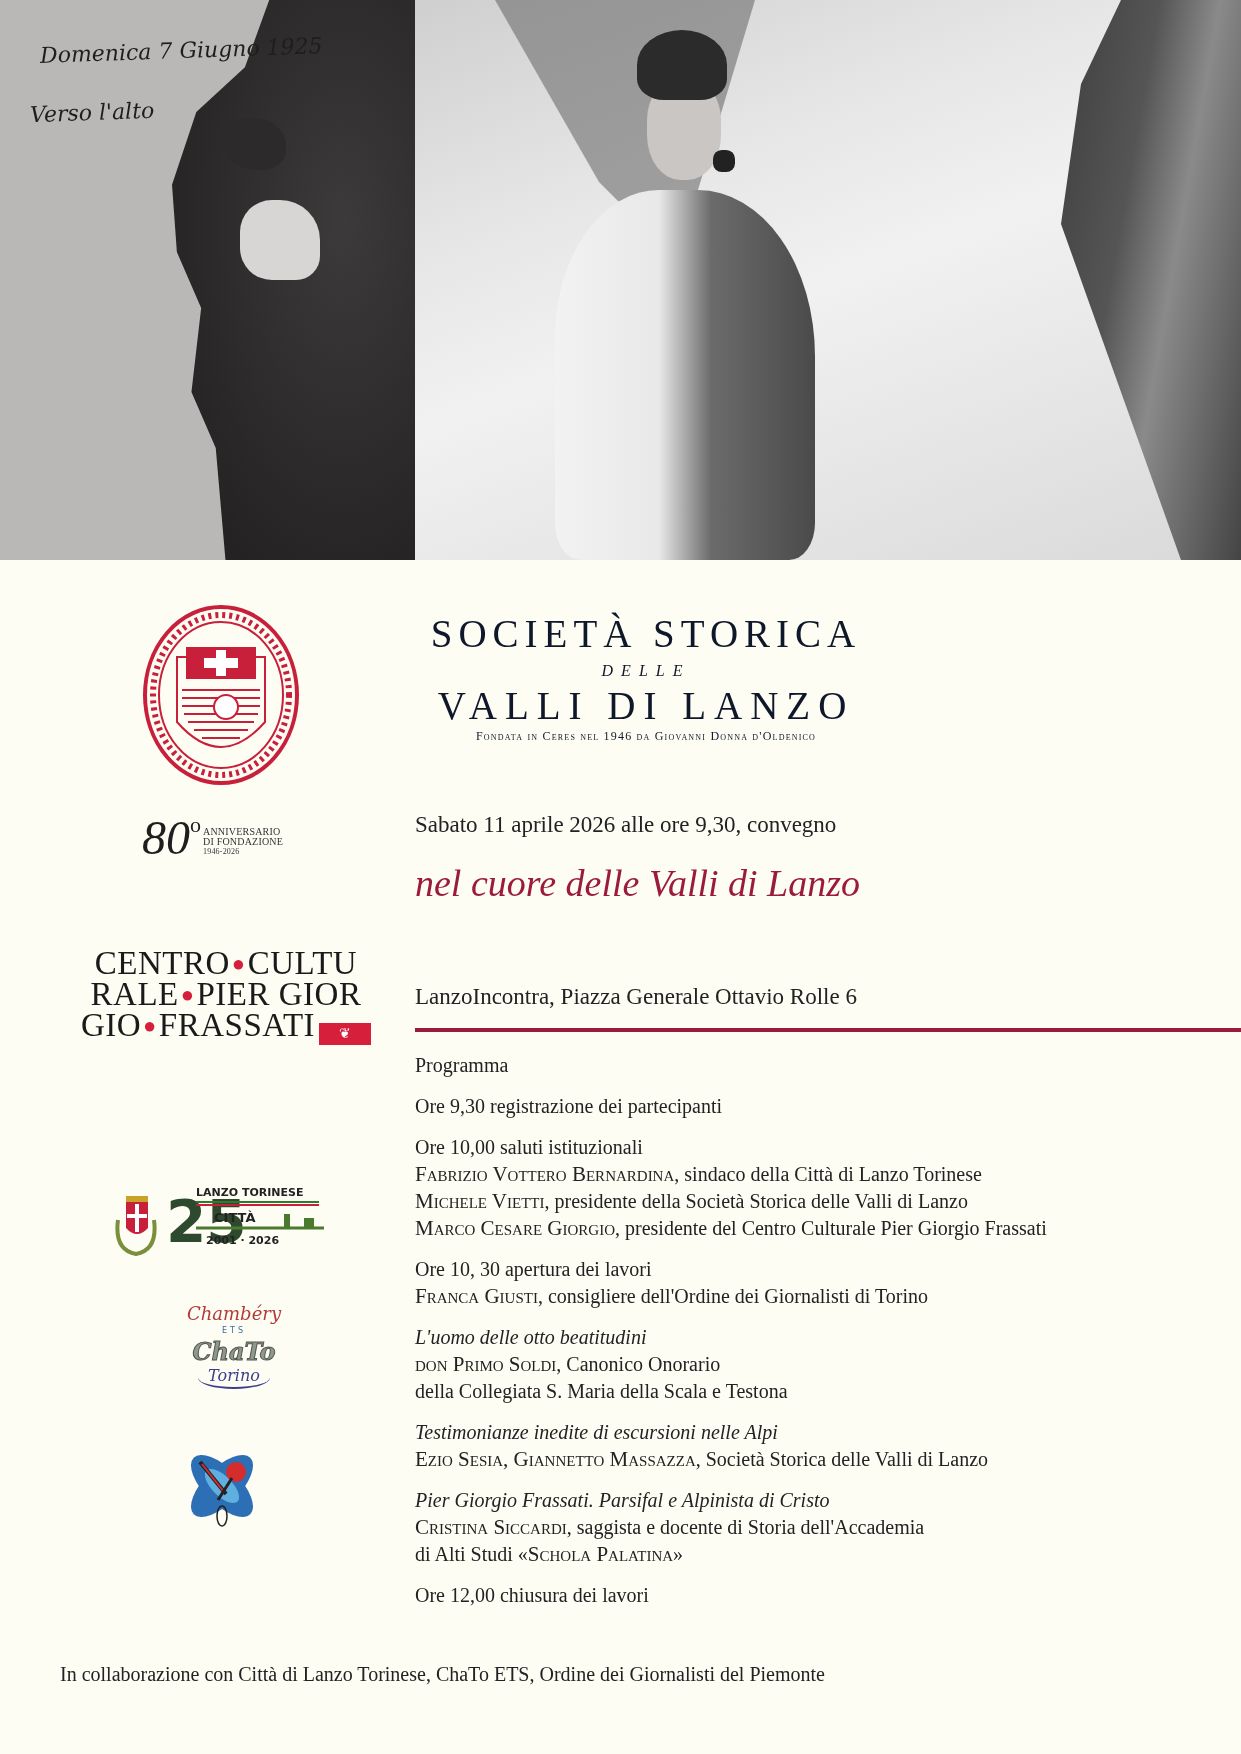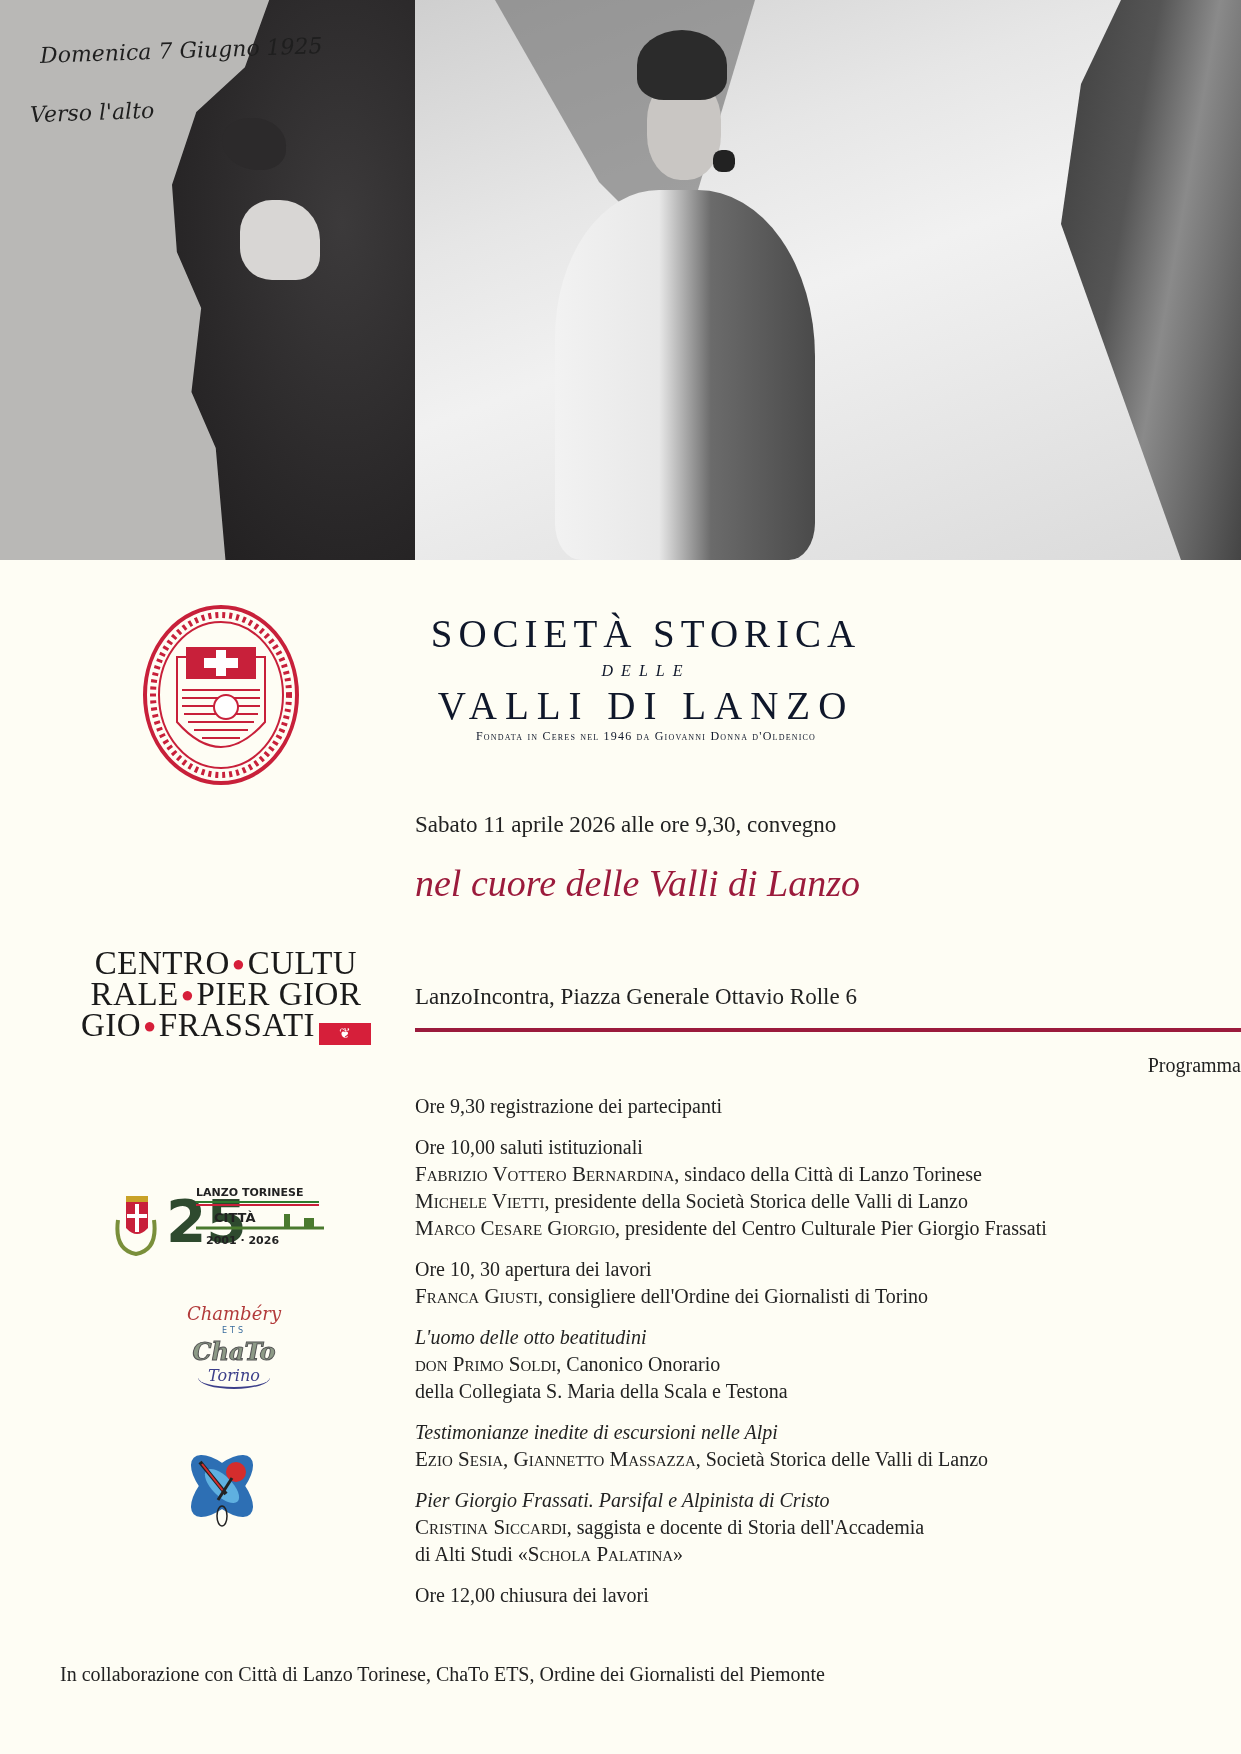--- a/index.html
+++ b/index.html
@@ -122,21 +122,21 @@
 
   .date-line { position: absolute; left: 0; top: 252px; font-size: 23px; white-space: nowrap; }
   .title {
     position: absolute; left: 0; top: 300px; font-style: italic; color: #9b1b3c;
     font-size: 38px; line-height: 46px; white-space: nowrap;
   }
   .venue { position: absolute; left: 0; top: 424px; font-size: 23px; white-space: nowrap; }
   .rule { position: absolute; left: 0; top: 468px; width: 826px; height: 4px; background: #9b1b3c; }
 
   .program { position: absolute; left: 0; top: 492px; width: 826px; font-size: 20px; line-height: 27px; }
-  .program .heading { margin-bottom: 14px; text-align: right; }
+  .program .heading { margin-bottom: 14px; }
   .block { margin-bottom: 14px; }
   .block .line { white-space: nowrap; }
   .sc { font-variant: small-caps; font-size: 21px; }
   .it { font-style: italic; }
 
   .footer { position: absolute; left: 60px; top: 1660px; width: 1150px; font-size: 20px; line-height: 28px; color: #222; }
   .footer .line { white-space: nowrap; }
 </style>
 </head>
 <body>
@@ -175,20 +175,28 @@
         <line x1="40" y1="104" x2="118" y2="104"></line>
           <line x1="42" y1="112" x2="116" y2="112"></line>
         <line x1="46" y1="120" x2="112" y2="120"></line>
           <line x1="52" y1="128" x2="106" y2="128"></line>
         <line x1="60" y1="136" x2="98" y2="136"></line>
       </g>
       <circle cx="84" cy="105" r="12" fill="#fff" stroke="#c8203a" stroke-width="2"></circle>
     </svg>
   </div>
 
+  <div class="logo anniv">
+    <span class="big"><span>80</span><span class="deg">o</span></span>
+    <div class="small">
+      <div>ANNIVERSARIO</div>
+      <div>DI FONDAZIONE</div>
+      <div style="font-size:8px">1946-2026</div>
+    </div>
+  </div>
 
   <div class="logo centro">
     <div class="line"><span>CENTRO</span><span class="dot">●</span><span>CULTU</span></div>
     <div class="line"><span>RALE</span><span class="dot">●</span><span>PIER GIOR</span></div>
     <div class="line"><span>GIO</span><span class="dot">●</span><span>FRASSATI</span><span class="badge">❦</span></div>
   </div>
 
   <div class="logo citta25">
     <svg width="220" height="80" viewBox="0 0 220 80">
       <path d="M4 40 Q0 70 22 74 Q44 70 40 40" fill="none" stroke="#7a8f3a" stroke-width="4"></path>

